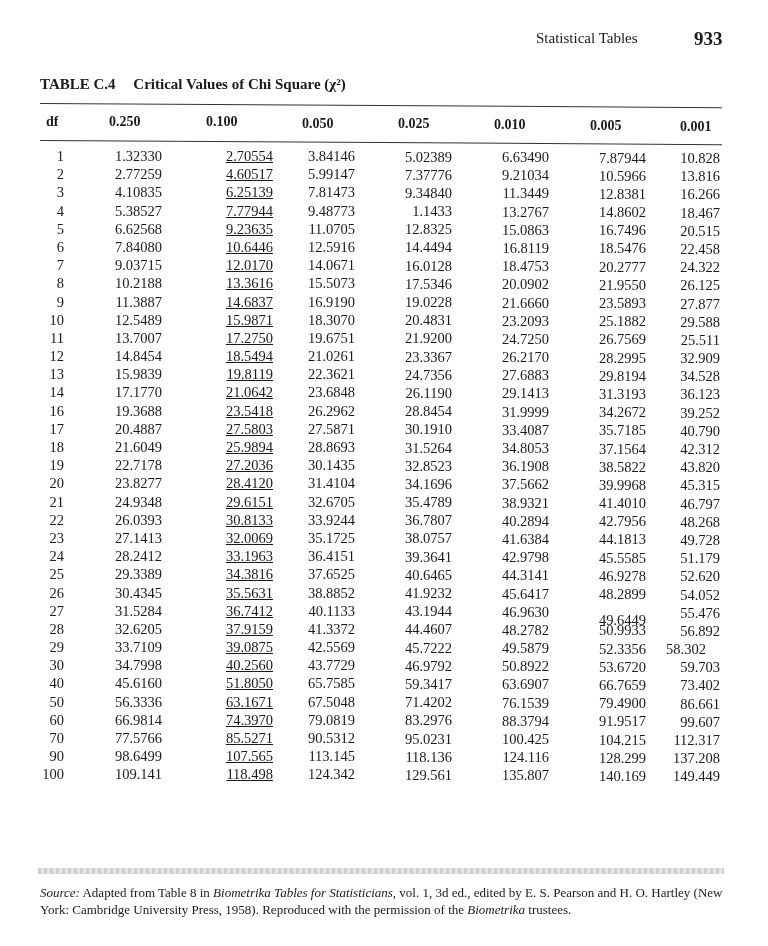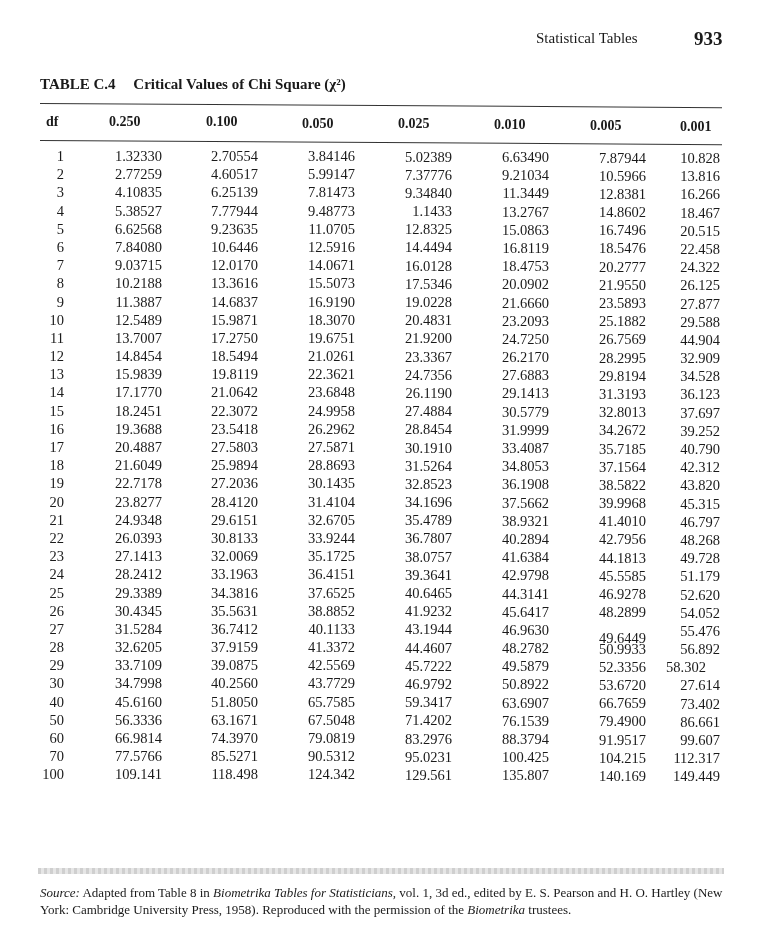--- a/index.html
+++ b/index.html
@@ -16,21 +16,21 @@
   .rule-bottom { left:38px; top:868px; width:686px; height:6px; border:none;
                  background:repeating-linear-gradient(90deg,#cfcfcf 0 3px,#e6e6e6 3px 6px); }
   .header-row { position:absolute; top:114px; left:0; width:768px; height:22px;
                 font-weight:bold; font-size:14px; }
   .hcell { position:absolute; top:0; }
   .rows { position:absolute; top:148px; left:0; width:768px; }
   .row { position:relative; height:18.2px; font-size:14.5px; }
   .cell { position:absolute; top:0; text-align:right; white-space:nowrap; }
   .c-df { left:20px; width:44px; }
   .c0 { left:80px; width:82px; }
-  .c1 { left:175px; width:83px; }
+  .c1 { left:190px; width:83px;text-decoration:underline; }
   .c2 { left:270px; width:85px; }
   .c3 { left:365px; width:87px; }
   .c4 { left:460px; width:89px; }
   .c5 { left:555px; width:91px; }
   .c6 { left:652px; width:68px; }
   .footnote { position:absolute; left:40px; top:884px; width:690px; font-size:13px; line-height:17px; }
   .footnote i { font-style:italic; }
 </style>
 </head>
 <body>
@@ -162,21 +162,21 @@
       <span class="cell c6" style="top: 2px;">29.588</span>
     </div>
     <div class="row">
       <span class="cell c-df">11</span>
       <span class="cell c0">13.7007</span>
       <span class="cell c1">17.2750</span>
       <span class="cell c2">19.6751</span>
       <span class="cell c3" style="top: 0.5px;">21.9200</span>
       <span class="cell c4" style="top: 1px;">24.7250</span>
       <span class="cell c5" style="top: 1.5px;">26.7569</span>
-      <span class="cell c6" style="top: 2px;">44.904</span>
+      <span class="cell c6" style="top: 2px;">25.511</span>
     </div>
     <div class="row">
       <span class="cell c-df">12</span>
       <span class="cell c0">14.8454</span>
       <span class="cell c1">18.5494</span>
       <span class="cell c2">21.0261</span>
       <span class="cell c3" style="top: 0.5px;">23.3367</span>
       <span class="cell c4" style="top: 1px;">26.2170</span>
       <span class="cell c5" style="top: 1.5px;">28.2995</span>
       <span class="cell c6" style="top: 2px;">32.909</span>
@@ -195,30 +195,20 @@
       <span class="cell c-df">14</span>
       <span class="cell c0">17.1770</span>
       <span class="cell c1">21.0642</span>
       <span class="cell c2">23.6848</span>
       <span class="cell c3" style="top: 0.5px;">26.1190</span>
       <span class="cell c4" style="top: 1px;">29.1413</span>
       <span class="cell c5" style="top: 1.5px;">31.3193</span>
       <span class="cell c6" style="top: 2px;">36.123</span>
     </div>
     <div class="row">
-      <span class="cell c-df">15</span>
-      <span class="cell c0">18.2451</span>
-      <span class="cell c1">22.3072</span>
-      <span class="cell c2">24.9958</span>
-      <span class="cell c3" style="top: 0.5px;">27.4884</span>
-      <span class="cell c4" style="top: 1px;">30.5779</span>
-      <span class="cell c5" style="top: 1.5px;">32.8013</span>
-      <span class="cell c6" style="top: 2px;">37.697</span>
-    </div>
-    <div class="row">
       <span class="cell c-df">16</span>
       <span class="cell c0">19.3688</span>
       <span class="cell c1">23.5418</span>
       <span class="cell c2">26.2962</span>
       <span class="cell c3" style="top: 0.5px;">28.8454</span>
       <span class="cell c4" style="top: 1px;">31.9999</span>
       <span class="cell c5" style="top: 1.5px;">34.2672</span>
       <span class="cell c6" style="top: 2px;">39.252</span>
     </div>
     <div class="row">
@@ -352,21 +342,21 @@
       <span class="cell c6" style="top: 2px; text-align: center;">58.302</span>
     </div>
     <div class="row">
       <span class="cell c-df">30</span>
       <span class="cell c0">34.7998</span>
       <span class="cell c1">40.2560</span>
       <span class="cell c2">43.7729</span>
       <span class="cell c3" style="top: 0.5px;">46.9792</span>
       <span class="cell c4" style="top: 1px;">50.8922</span>
       <span class="cell c5" style="top: 1.5px;">53.6720</span>
-      <span class="cell c6" style="top: 2px;">27.614</span>
+      <span class="cell c6" style="top: 2px;">59.703</span>
     </div>
     <div class="row">
       <span class="cell c-df">40</span>
       <span class="cell c0">45.6160</span>
       <span class="cell c1">51.8050</span>
       <span class="cell c2">65.7585</span>
       <span class="cell c3" style="top: 0.5px;">59.3417</span>
       <span class="cell c4" style="top: 1px;">63.6907</span>
       <span class="cell c5" style="top: 1.5px;">66.7659</span>
       <span class="cell c6" style="top: 2px;">73.402</span>
@@ -395,20 +385,30 @@
       <span class="cell c-df">70</span>
       <span class="cell c0">77.5766</span>
       <span class="cell c1">85.5271</span>
       <span class="cell c2">90.5312</span>
       <span class="cell c3" style="top: 0.5px;">95.0231</span>
       <span class="cell c4" style="top: 1px;">100.425</span>
       <span class="cell c5" style="top: 1.5px;">104.215</span>
       <span class="cell c6" style="top: 2px;">112.317</span>
     </div>
     <div class="row">
+      <span class="cell c-df">90</span>
+      <span class="cell c0">98.6499</span>
+      <span class="cell c1">107.565</span>
+      <span class="cell c2">113.145</span>
+      <span class="cell c3" style="top: 0.5px;">118.136</span>
+      <span class="cell c4" style="top: 1px;">124.116</span>
+      <span class="cell c5" style="top: 1.5px;">128.299</span>
+      <span class="cell c6" style="top: 2px;">137.208</span>
+    </div>
+    <div class="row">
       <span class="cell c-df">100</span>
       <span class="cell c0">109.141</span>
       <span class="cell c1">118.498</span>
       <span class="cell c2">124.342</span>
       <span class="cell c3" style="top: 0.5px;">129.561</span>
       <span class="cell c4" style="top: 1px;">135.807</span>
       <span class="cell c5" style="top: 1.5px;">140.169</span>
       <span class="cell c6" style="top: 2px;">149.449</span>
     </div>
   </div>

